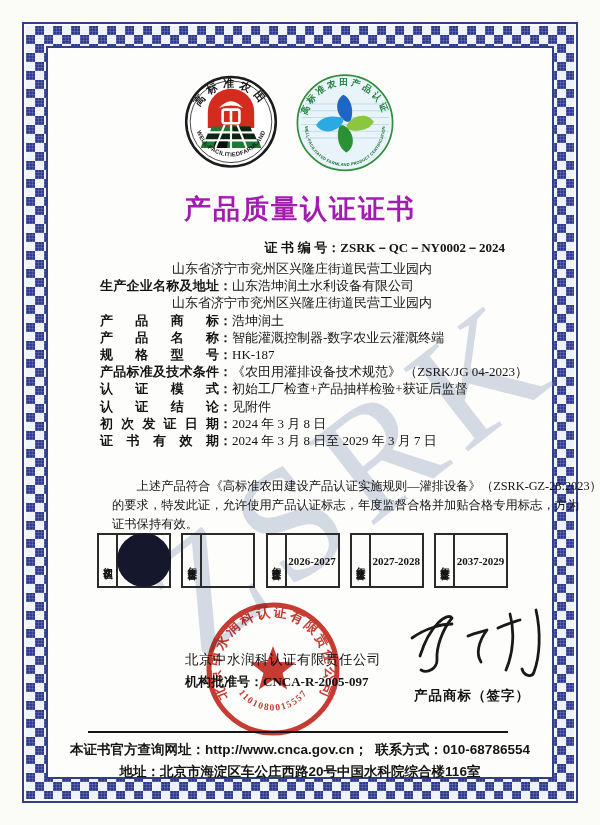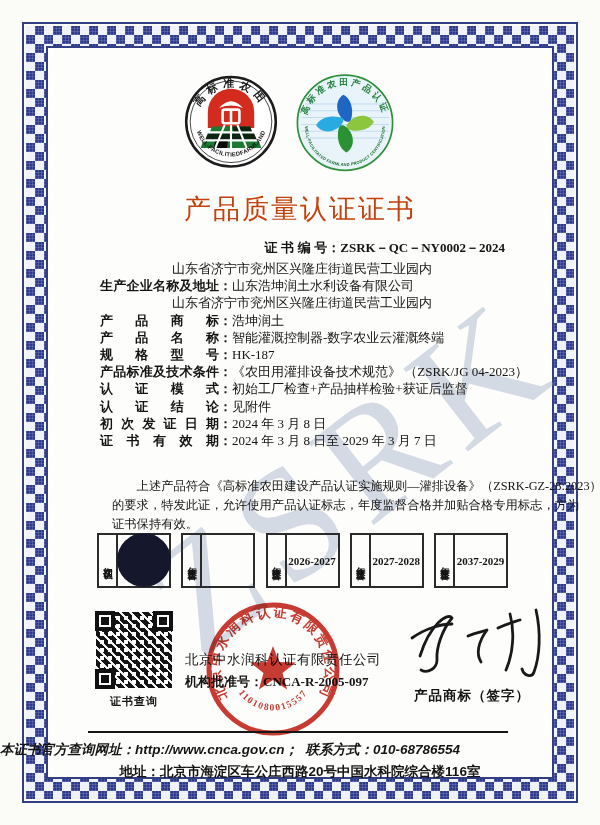--- a/index.html
+++ b/index.html
@@ -17,21 +17,21 @@
         background-size:3px 3px,3px 3px,18px 18px,18px 18px;}
   .inner{position:absolute;inset:46px;background:#fdfdfb;border:2px solid #323f85;}
 
   .content{position:absolute;inset:0;}
   .abs{position:absolute;}
 
   .watermark{left:100px;top:375px;width:500px;height:200px;display:flex;align-items:center;justify-content:center;
              transform:rotate(-38deg);font-family:"Liberation Serif",serif;font-size:160px;letter-spacing:14px;
              color:rgba(148,166,193,.40);pointer-events:none;}
 
-  .title{left:0;right:0;top:191px;text-align:center;font-size:27px;font-weight:400;letter-spacing:2px;color:#c2410c;}
+  .title{left:0;right:0;top:191px;text-align:center;font-size:27px;font-weight:700;letter-spacing:2px;color:#a21caf;}
   .certno{right:95px;top:239px;font-size:13px;white-space:nowrap;}
   .certno .lab{font-weight:700;}
   .certno .val{font-family:"Liberation Serif",serif;font-weight:600;}
 
   .fields{left:100px;top:260px;font-size:13px;line-height:17.2px;}
   .frow{white-space:nowrap;}
   .flabel{display:inline-block;width:119px;text-align:justify;text-align-last:justify;font-weight:700;vertical-align:bottom;}
   .fcolon{font-weight:700;}
   .fvalue{font-family:"Liberation Serif",serif;}
   .fvalue2{margin-left:72px;font-family:"Liberation Serif",serif;white-space:nowrap;}
@@ -62,21 +62,21 @@
 
   .agency-name{left:185px;top:651px;font-family:"Liberation Serif",serif;font-size:13.5px;letter-spacing:.5px;white-space:nowrap;}
   .agency-approval{left:185px;top:673px;font-size:13px;font-weight:700;white-space:nowrap;}
   .agency-approval .val{font-family:"Liberation Serif",serif;font-weight:700;}
 
   .stamp{left:202px;top:597px;opacity:.92;mix-blend-mode:multiply;}
   .signature{left:404px;top:606px;}
   .sign-label{left:414px;top:687px;font-size:13.5px;font-weight:600;letter-spacing:1px;}
 
   .hrline{left:88px;top:731px;width:420px;border-top:2px solid #161616;height:0;}
-  .footer1{left:0;right:0;top:741px;font-size:13.5px;font-weight:700;white-space:pre;font-style:italic;}
+  .footer1{left:0;right:0;top:741px;text-align:center;font-size:13.5px;font-weight:700;white-space:pre;}
   .footer2{left:0;right:0;top:763px;text-align:center;font-size:13.5px;font-weight:700;}
 </style>
 </head>
 <body>
 
 <div class="page">
   <div class="frame-outer"></div>
   <div class="band"></div>
   <div class="inner"></div>
 
@@ -208,29 +208,20 @@
       <div class="sbox">
         <div class="sbox-side">年度监督</div>
         <div class="sbox-main">2027-2028</div>
       </div>
       <div class="sbox">
         <div class="sbox-side">年度监督</div>
         <div class="sbox-main">2037-2029</div>
       </div>
     </div>
 
-    <div class="abs qr-wrap">
-      <div class="qr">
-        <div class="qr-noise"></div>
-        <div class="finder f-tl"></div>
-        <div class="finder f-tr"></div>
-        <div class="finder f-bl"></div>
-      </div>
-      <div class="qr-label">证书查询</div>
-    </div>
 
     <div class="abs agency-name">北京中水润科认证有限责任公司</div>
     <div class="abs agency-approval">
       <span>机构批准号</span><span>：</span><span class="val">CNCA-R-2005-097</span>
     </div>
 
     <svg class="abs stamp" width="142" height="142" viewBox="0 0 142 142">
       <defs>
         <path id="stampTop" d="M 25,99 A 53,53 0 1 1 117,99"></path>
         <path id="stampBot" d="M 34,92 A 42.5,42.5 0 0 0 108,92"></path>

